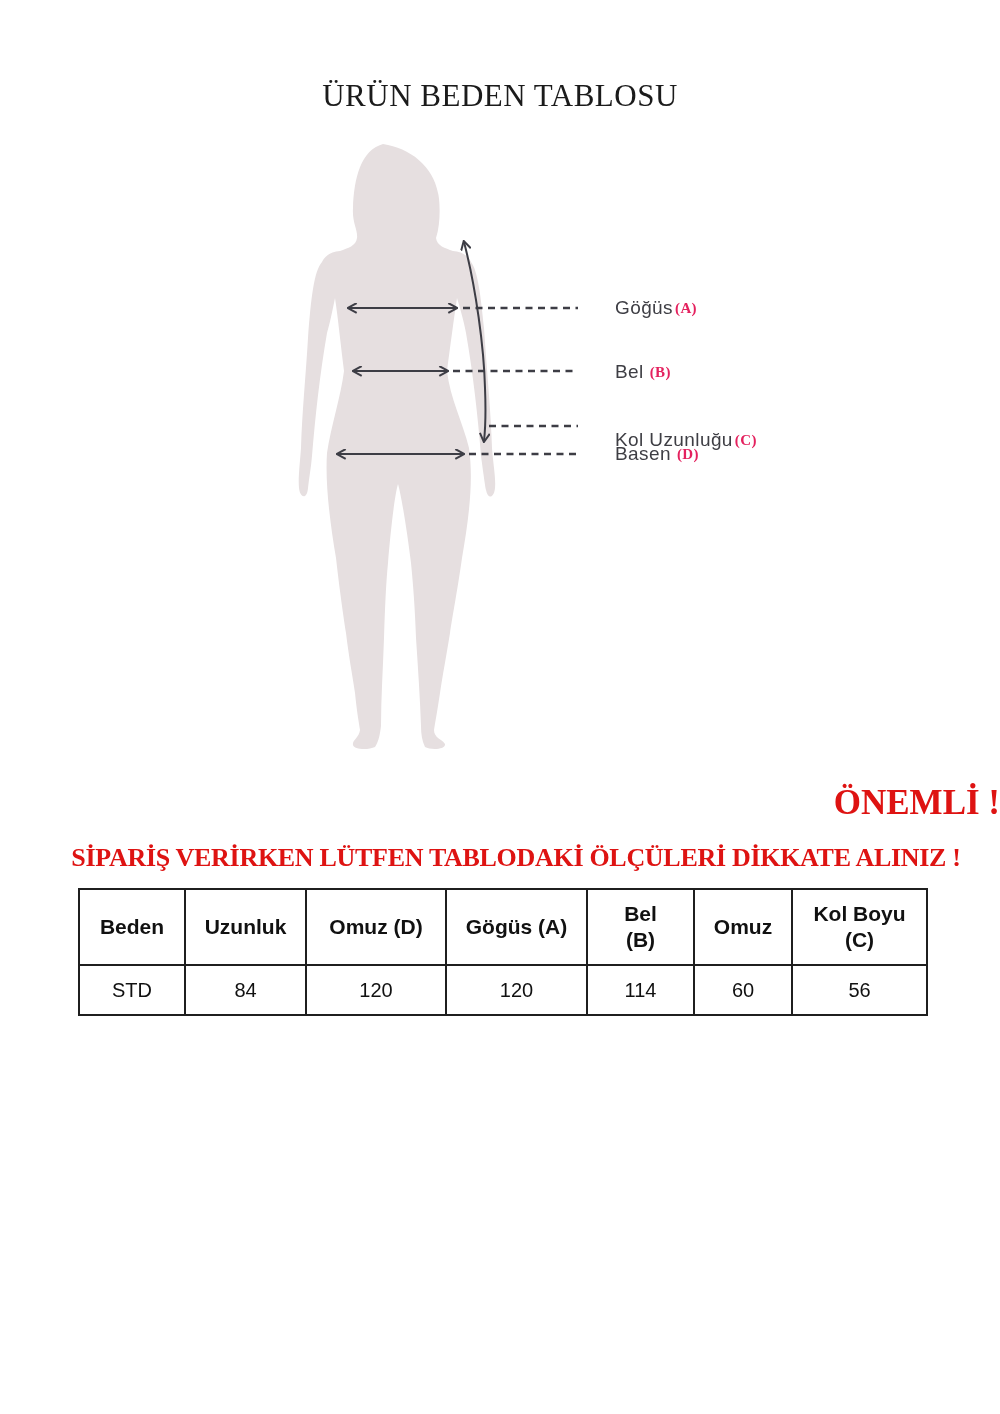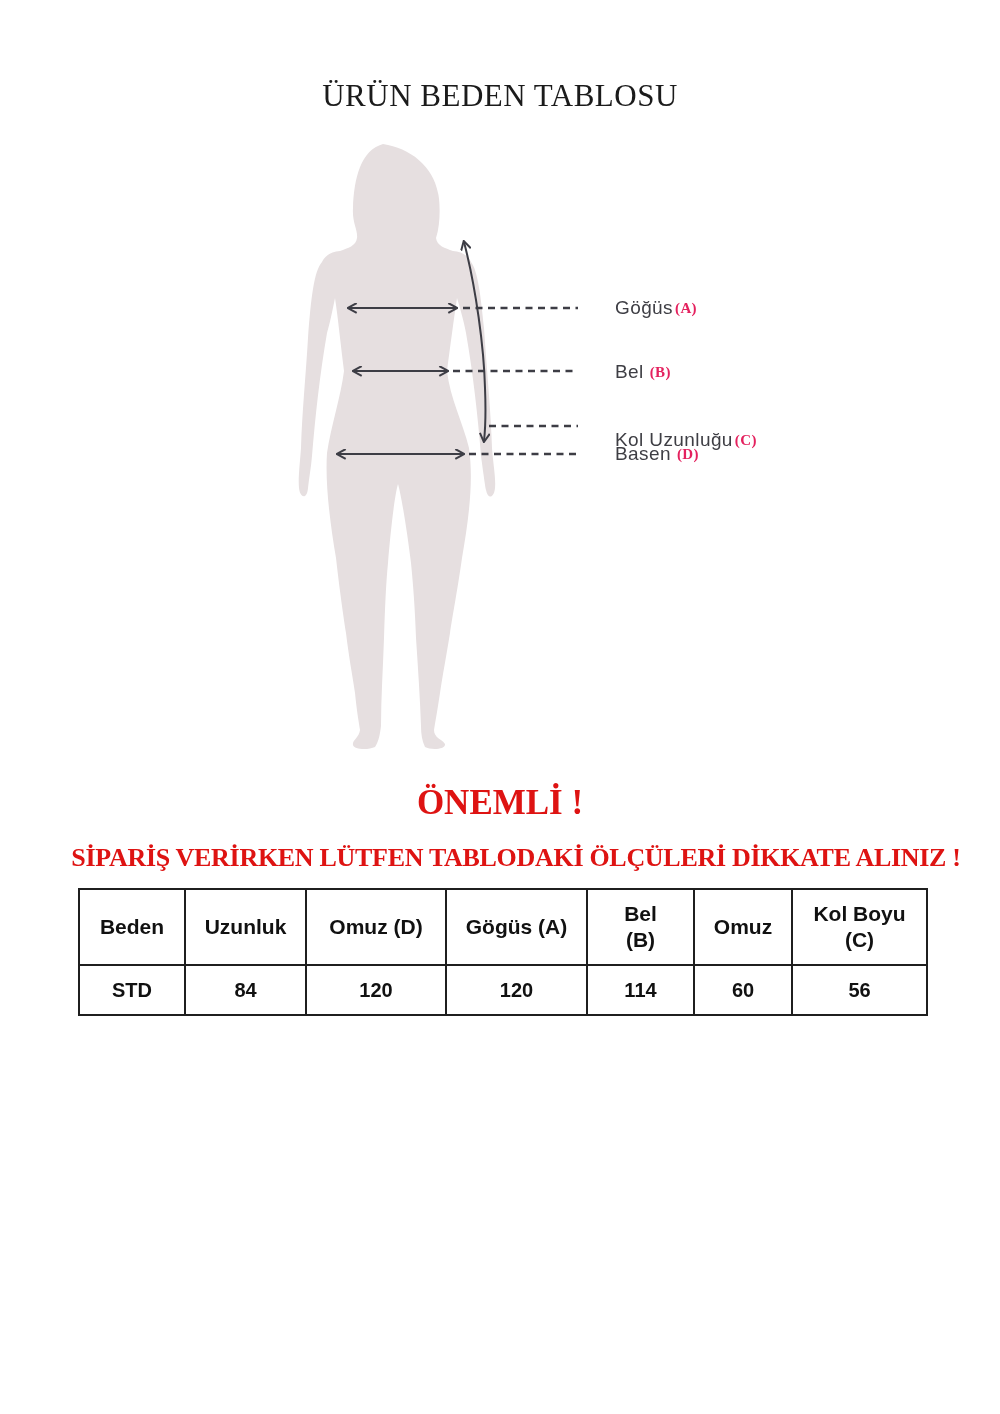--- a/index.html
+++ b/index.html
@@ -25,21 +25,21 @@
     font-size:19px;letter-spacing:0.4px;color:var(--label,#3e3e44);white-space:nowrap;margin-left:16px;
   }
   .pos-a{top:297px}.pos-b{top:361px}.pos-c{top:429px}.pos-d{top:443px}
   .mmark{
     font-family:"Liberation Serif",serif;font-weight:700;font-size:15px;
     color:var(--marker,#e4215e);margin-left:2px;
   }
   .pos-b .mmark,.pos-d .mmark{margin-left:6px;}
   
   .important{
-    position:absolute;top:783px;left:0;width:100%;text-align:center;
+    position:absolute;top:783px;left:0;width:100%;text-align:right;
     font-family:"Liberation Serif",serif;font-weight:700;font-size:35px;
     color:var(--red,#de1312);
   }
   .warning{
     position:absolute;top:843px;left:16px;width:100%;text-align:center;
     font-family:"Liberation Serif",serif;font-weight:700;font-size:26px;
     letter-spacing:-0.3px;white-space:nowrap;color:var(--red,#de1312);
   }
   
   .sizes{
@@ -47,21 +47,21 @@
     border-collapse:collapse;table-layout:fixed;
   }
   .sizes col.c1{width:106px}.sizes col.c2{width:121px}.sizes col.c3{width:140px}
   .sizes col.c4{width:141px}.sizes col.c5{width:107px}.sizes col.c6{width:98px}
   .sizes col.c7{width:135px}
   .sizes th,.sizes td{
     border:2px solid #1f1f1f;text-align:center;vertical-align:middle;
     color:#111111;padding:0 3px;
   }
   .sizes th{height:74px;font-weight:700;font-size:21px;line-height:1.25;}
-  .sizes td{height:48px;font-weight:700;font-size:20px;}
+  .sizes td{height:48px;font-weight:400;font-size:20px;}
 </style>
 </head>
 <body>
 
 <div class="page">
 
   <h1 class="title">ÜRÜN BEDEN TABLOSU</h1>
 
   <div class="diagram">
     <svg class="figure-svg" viewBox="0 0 295 618">

